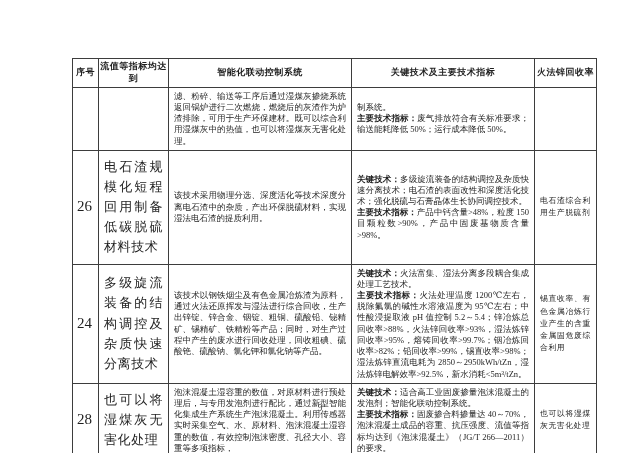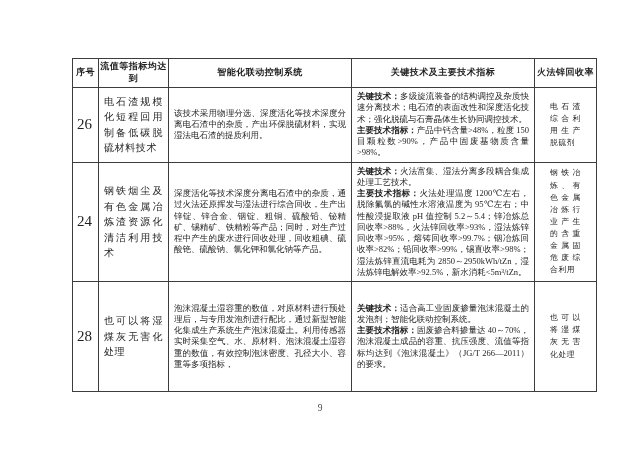--- a/index.html
+++ b/index.html
@@ -22,24 +22,24 @@
     font-family:"Liberation Sans","DejaVu Sans",sans-serif;
     font-weight:bold;font-size:9px;text-align:center;
     height:22px;padding:2px 1px;letter-spacing:0.5px;
   }
   col.w-no{width:26px}
   col.w-name{width:70px}
   col.w-intro{width:183px}
   col.w-tech{width:183px}
   col.w-scope{width:62px}
   td.c-no{text-align:left;font-size:15px}
-  td.c-name{text-align:justify;font-size:10px;padding:6px 5px;letter-spacing:0.6px;line-height:1.55}
+  td.c-name{text-align:justify;font-size:13px;padding:6px 5px;letter-spacing:0.6px;line-height:1.55}
   td.c-intro{text-align:justify;padding:3px 5px}
   td.c-tech{text-align:justify;padding:3px 5px;vertical-align:middle}
-  td.c-scope{text-align:justify;font-size:7.8px;padding:3px 15px;letter-spacing:0.6px;line-height:1.55}
+  td.c-scope{text-align:justify;font-size:7.8px;padding:3px 5px;letter-spacing:0.6px;line-height:1.55}
   td.c-tech p{margin:0;text-align:justify}
   td.c-tech b{font-weight:bold}
   tbody tr:nth-child(1){height:40px}
   tbody tr:nth-child(2){height:80px}
   tbody tr:nth-child(3){height:110px}
   tbody tr:nth-child(4){height:74px}
   .page-number{
     position:absolute;left:0;right:0;top:403px;text-align:center;
     font-size:9.5px;color:#4a4a4a;
   }
@@ -61,38 +61,48 @@
       <tr>
         <th>序号</th>
         <th>流值等指标均达到</th>
         <th>智能化联动控制系统</th>
         <th>关键技术及主要技术指标</th>
         <th>火法锌回收率</th>
       </tr>
     </thead>
     <tbody>
         <tr>
+          <td class="c-no"></td>
+          <td class="c-name"></td>
+          <td class="c-intro">滤、粉碎、输送等工序后通过湿煤灰掺烧系统返回锅炉进行二次燃烧，燃烧后的灰渣作为炉渣排除，可用于生产环保建材。既可以综合利用湿煤灰中的热值，也可以将湿煤灰无害化处理。</td>
+          <td class="c-tech">
+            <p>制系统。</p>
+            <p><b>主要技术指标：</b>废气排放符合有关标准要求；输送能耗降低 50%；运行成本降低 50%。</p>
+          </td>
+          <td class="c-scope"></td>
+        </tr>
+        <tr>
           <td class="c-no">26</td>
           <td class="c-name">电石渣规模化短程回用制备低碳脱硫材料技术</td>
           <td class="c-intro">该技术采用物理分选、深度活化等技术深度分离电石渣中的杂质，产出环保脱硫材料，实现湿法电石渣的提质利用。</td>
           <td class="c-tech">
             <p><b>关键技术：</b>多级旋流装备的结构调控及杂质快速分离技术；电石渣的表面改性和深度活化技术；强化脱硫与石膏晶体生长协同调控技术。</p>
             <p><b>主要技术指标：</b>产品中钙含量&gt;48%，粒度 150 目颗粒数&gt;90%，产品中固废基物质含量&gt;98%。</p>
           </td>
           <td class="c-scope">电石渣综合利用生产脱硫剂</td>
         </tr>
         <tr>
           <td class="c-no">24</td>
-          <td class="c-name">钢铁烟尘及有色金属冶炼渣资源化清洁利用技术</td>
-          <td class="c-intro">深度活化等技术深度分离电石渣中的杂质，通过火法还原挥发与湿法进行综合回收，生产出锌锭、锌合金、铟锭、粗铜、硫酸铅、铋精矿、锡精矿、铁精粉等产品；同时，对生产过程中产生的废水进行回收处理，回收粗碘、硫酸铯、硫酸钠、氯化钾和氯化钠等产品。</td>
+          <td class="c-name">多级旋流装备的结构调控及杂质快速分离技术</td>
+          <td class="c-intro">该技术以钢铁烟尘及有色金属冶炼渣为原料，通过火法还原挥发与湿法进行综合回收，生产出锌锭、锌合金、铟锭、粗铜、硫酸铅、铋精矿、锡精矿、铁精粉等产品；同时，对生产过程中产生的废水进行回收处理，回收粗碘、硫酸铯、硫酸钠、氯化钾和氯化钠等产品。</td>
           <td class="c-tech">
             <p><b>关键技术：</b>火法富集、湿法分离多段耦合集成处理工艺技术。</p>
             <p><b>主要技术指标：</b>火法处理温度 1200℃左右，脱除氟氯的碱性水溶液温度为 95℃左右；中性酸浸提取液 pH 值控制 5.2～5.4；锌冶炼总回收率&gt;88%，火法锌回收率&gt;93%，湿法炼锌回收率&gt;95%，熔铸回收率&gt;99.7%；铟冶炼回收率&gt;82%；铅回收率&gt;99%，锡直收率&gt;98%；湿法炼锌直流电耗为 2850～2950kWh/tZn，湿法炼锌电解效率&gt;92.5%，新水消耗&lt;5m³/tZn。</p>
           </td>
-          <td class="c-scope">钢铁冶炼、有色金属冶炼行业产生的含重金属固危废综合利用</td>
+          <td class="c-scope">锡直收率、有色金属冶炼行业产生的含重金属固危废综合利用</td>
         </tr>
         <tr>
           <td class="c-no">28</td>
           <td class="c-name">也可以将湿煤灰无害化处理</td>
           <td class="c-intro">泡沫混凝土湿容重的数值，对原材料进行预处理后，与专用发泡剂进行配比，通过新型智能化集成生产系统生产泡沫混凝土。利用传感器实时采集空气、水、原材料、泡沫混凝土湿容重的数值，有效控制泡沫密度、孔径大小、容重等多项指标，</td>
           <td class="c-tech">
             <p><b>关键技术：</b>适合高工业固废掺量泡沫混凝土的发泡剂；智能化联动控制系统。</p>
             <p><b>主要技术指标：</b>固废掺合料掺量达 40～70%，泡沫混凝土成品的容重、抗压强度、流值等指标均达到《泡沫混凝土》（JG/T 266—2011）的要求。</p>
           </td>
           <td class="c-scope">也可以将湿煤灰无害化处理</td>

